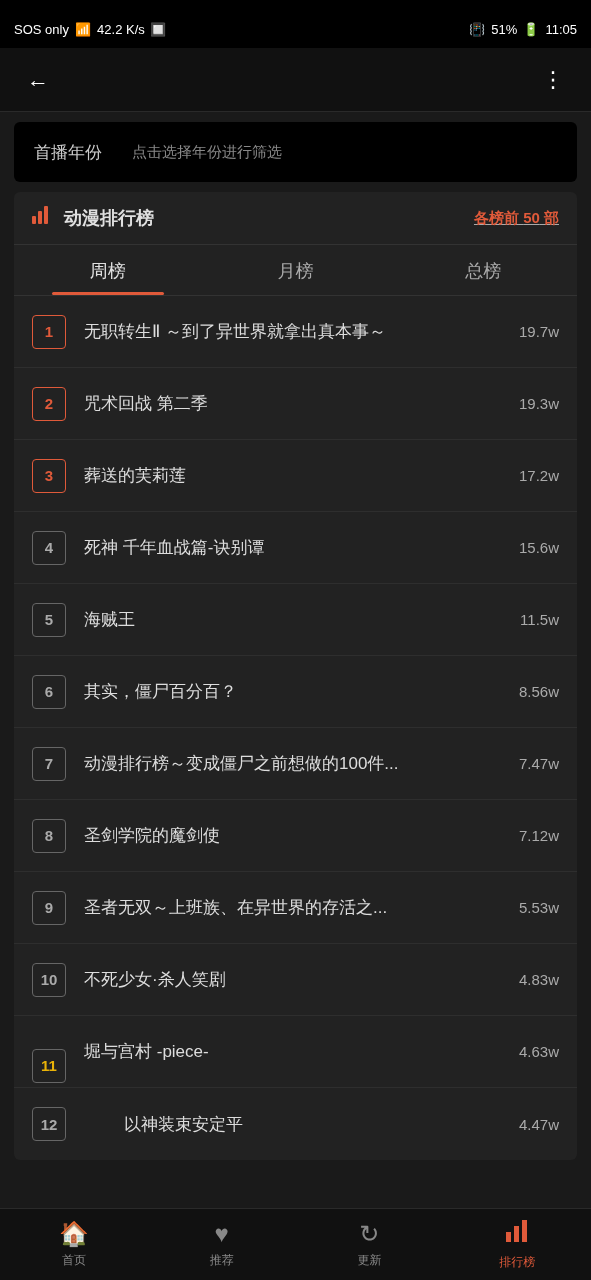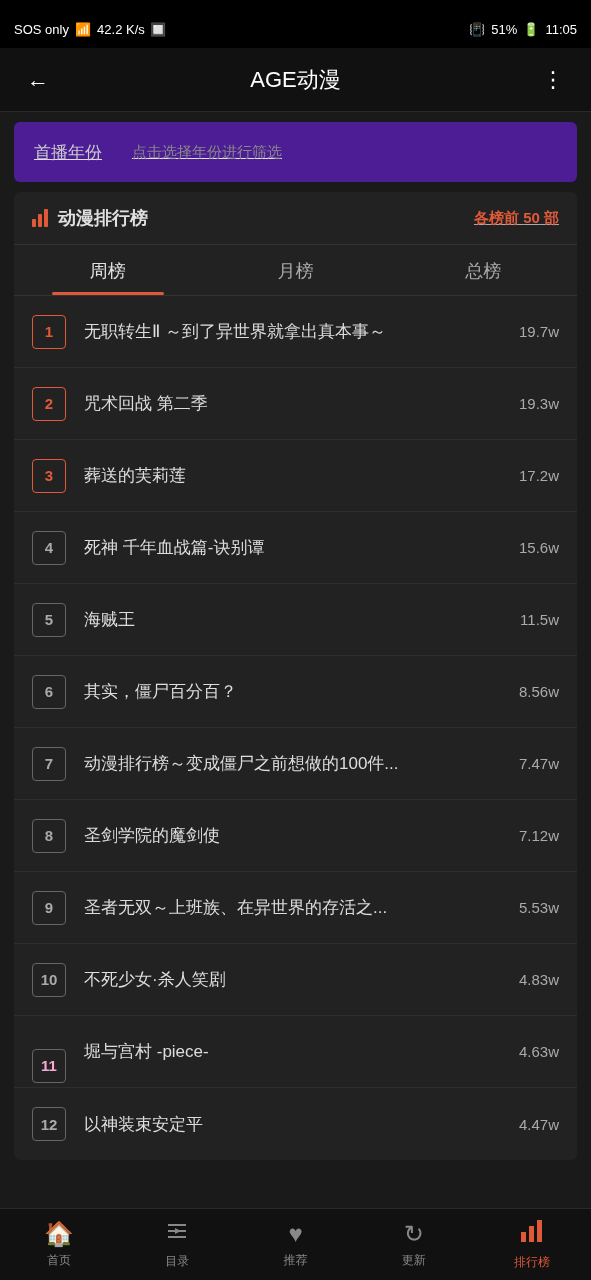--- a/index.html
+++ b/index.html
@@ -57,28 +57,27 @@
     .header-icon {
       font-size: 22px;
       color: #fff;
       cursor: pointer;
       width: 40px;
       text-align: center;
     }
 
     
     .year-filter {
-      background: #4c1d95;
+      background: #000000;
       display: flex;
       align-items: center;
       padding: 0 20px;
       height: 60px;
       margin: 10px 14px;
       border-radius: 6px;
-      text-decoration: underline;
     }
     .year-filter-label {
       font-size: 17px;
       color: #ccc;
       margin-right: 30px;
       white-space: nowrap;
     }
     .year-filter-hint {
       font-size: 15px;
       color: #888;
@@ -92,22 +91,21 @@
     }
     .ranking-header {
       display: flex;
       align-items: center;
       justify-content: space-between;
       padding: 14px 18px;
       border-bottom: 1px solid #333;
     }
     .ranking-title-wrap {
       display: flex;
-      align-items: center;
-      gap: 10px;
+      gap: 16px;
     }
     .ranking-title {
       font-size: 18px;
       color: #e0e0e0;
       font-weight: 600;
     }
     .ranking-subtitle {
       font-size: 15px;
       color: #aaa;
       text-decoration: underline;
@@ -162,20 +160,21 @@
     .list-item {
       display: flex;
       align-items: center;
       padding: 0 18px;
       height: 72px;
       border-bottom: 1px solid #2e2e2e;
       cursor: pointer;
     }
     .list-item:last-child {
       border-bottom: none;
+      gap: 40px;
     }
     .rank-badge {
       width: 34px;
       height: 34px;
       border: 1.5px solid #e05a3a;
       border-radius: 4px;
       display: flex;
       align-items: center;
       justify-content: center;
       font-size: 15px;
@@ -263,21 +262,20 @@
   <div class="status-right">
     <span>📳</span>
     <span>51%</span>
     <span>🔋</span>
     <span>11:05</span>
   </div>
 </div>
 
 <div class="header">
   <div class="header-icon">←</div>
-  <div class="header-title">AGE动漫</div>
   <div class="header-icon">⋮</div>
 </div>
 
 <div class="year-filter">
   <span class="year-filter-label">首播年份</span>
   <span class="year-filter-hint">点击选择年份进行筛选</span>
 </div>
 
 <div class="ranking-section">
   <div class="ranking-header">
@@ -355,48 +353,37 @@
       <div class="rank-badge" style="border-color:#666;color:#aaa;">9</div>
       <span class="item-title">圣者无双～上班族、在异世界的存活之...</span>
       <span class="item-count">5.53w</span>
     </div>
     <div class="list-item">
       <div class="rank-badge" style="border-color:#666;color:#aaa;">10</div>
       <span class="item-title">不死少女·杀人笑剧</span>
       <span class="item-count">4.83w</span>
     </div>
     <div class="list-item">
-      <div class="rank-badge" style="border-color:#666;color:#f9a8d4;margin-top:28px;">11</div>
+      <div class="rank-badge" style="border-color:#666;color:#eab308;margin-top:28px;">11</div>
       <span class="item-title">堀与宫村 -piece-</span>
       <span class="item-count">4.63w</span>
     </div>
     <div class="list-item">
       <div class="rank-badge" style="border-color:#666;color:#aaa;">12</div>
       <span class="item-title">以神装束安定平</span>
       <span class="item-count">4.47w</span>
     </div>
   </div>
 
 <div class="bottom-spacer"></div>
 
 <div class="bottom-nav">
   <div class="nav-item">
     <span class="nav-icon">🏠</span>
     <span class="nav-label">首页</span>
-  </div>
-  <div class="nav-item">
-    <span class="nav-icon" style="font-size:22px;">
-      <svg width="24" height="24" viewBox="0 0 24 24" fill="none">
-        <line x1="3" y1="6" x2="21" y2="6" stroke="#888" stroke-width="2"></line>
-        <line x1="3" y1="12" x2="21" y2="12" stroke="#888" stroke-width="2"></line>
-        <line x1="3" y1="18" x2="21" y2="18" stroke="#888" stroke-width="2"></line>
-        <polygon points="10,9 16,12 10,15" fill="#888"></polygon>
-      </svg>
-    </span>
-    <span class="nav-label">目录</span>
   </div>
   <div class="nav-item">
     <span class="nav-icon">♥</span>
     <span class="nav-label">推荐</span>
   </div>
   <div class="nav-item">
     <span class="nav-icon">↻</span>
     <span class="nav-label">更新</span>
   </div>
   <div class="nav-item">

